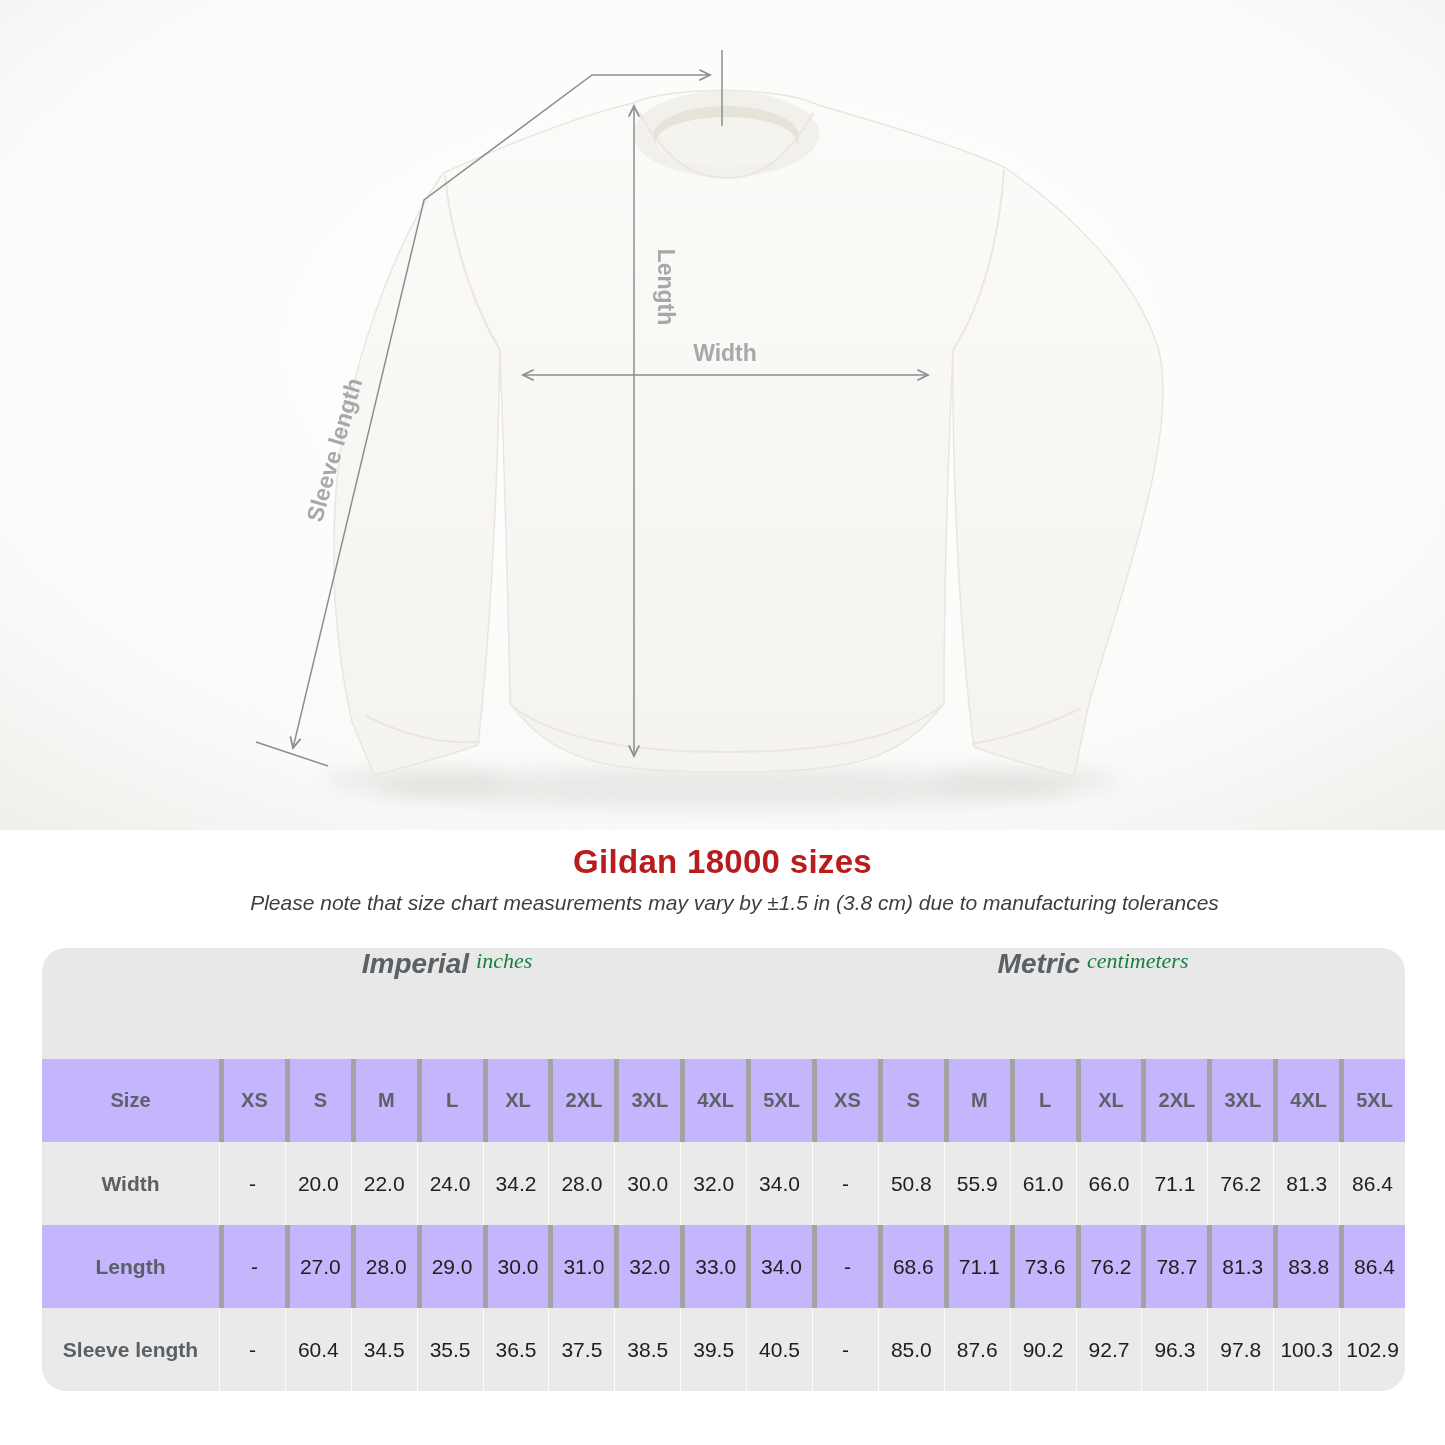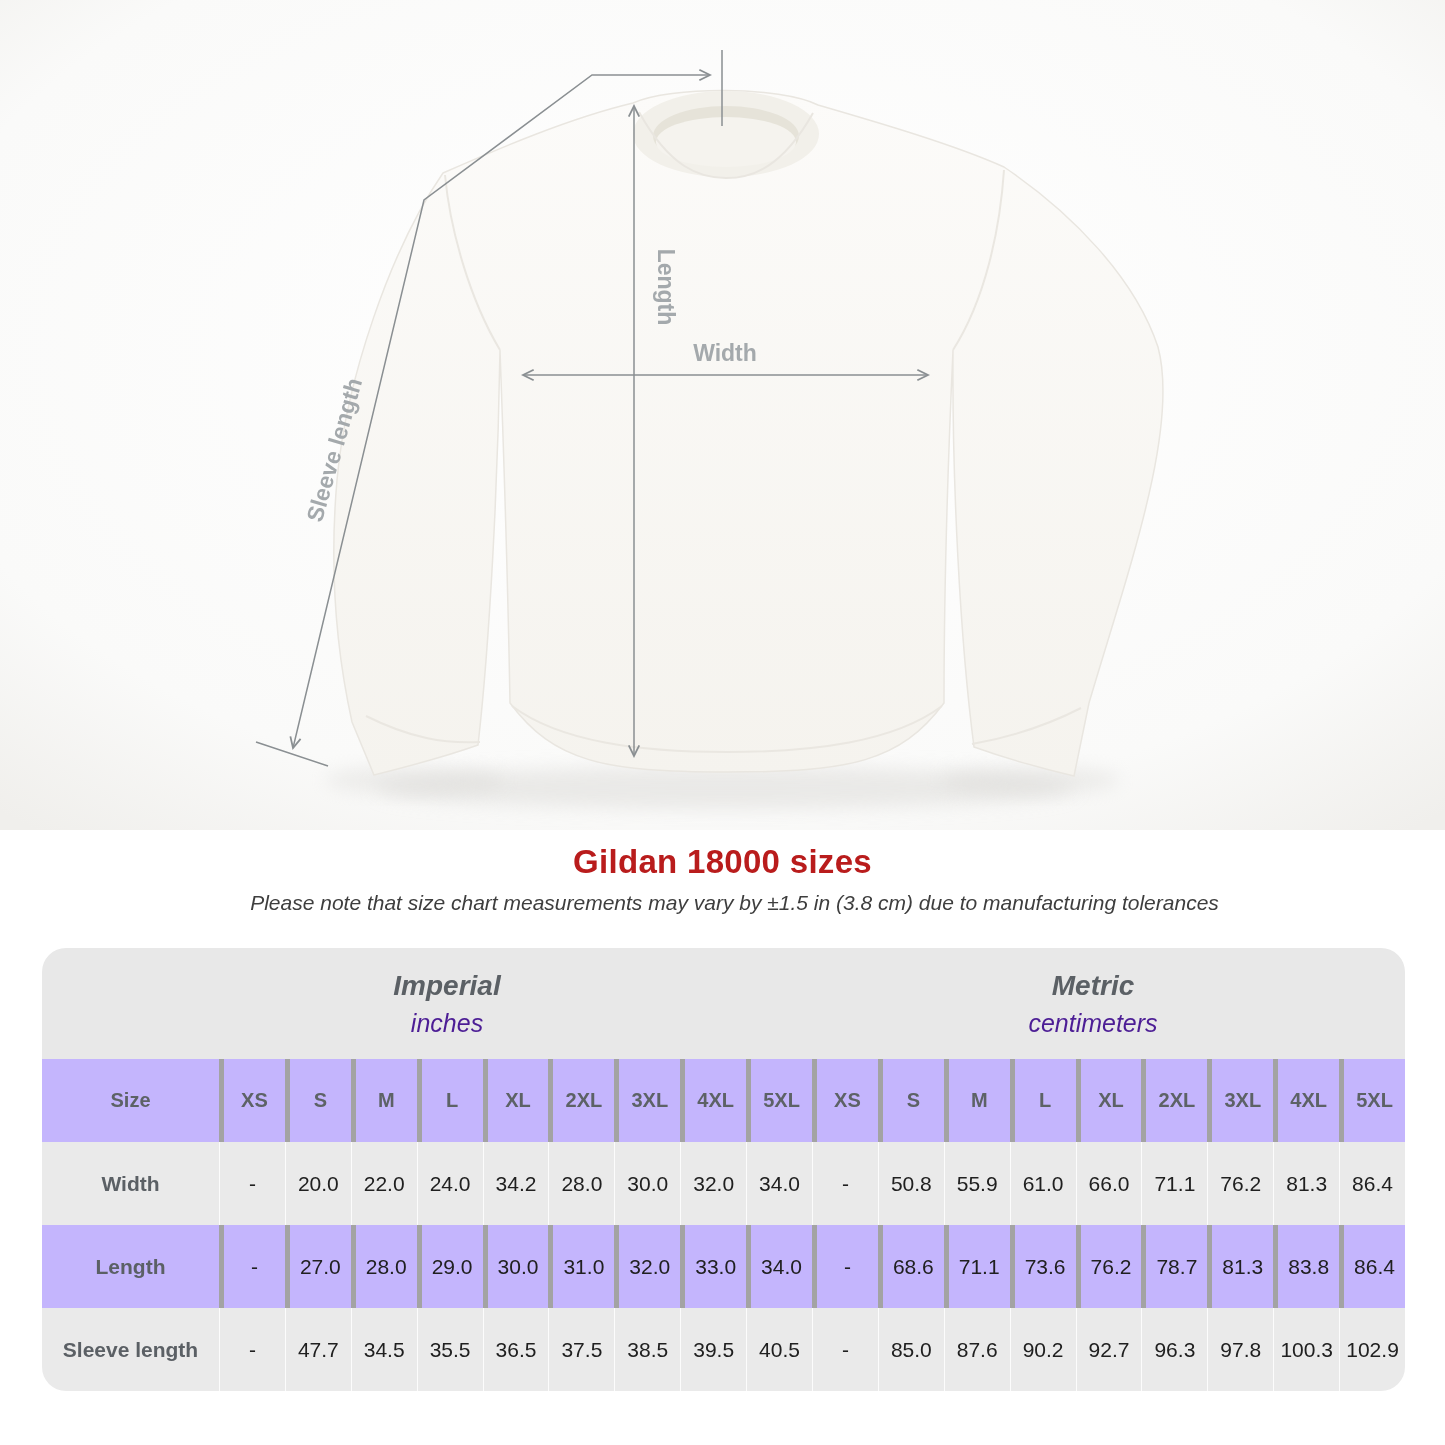--- a/index.html
+++ b/index.html
@@ -13,26 +13,26 @@
   
   #title-block{position:absolute;top:843px;left:0;width:100%;text-align:center;}
   #page-title{font-size:33px;font-weight:bold;color:#b91c1c;letter-spacing:.3px;}
   #page-subtitle{margin-top:10px;font-size:21px;font-style:italic;color:#3e3e3e;padding-left:24px;}
 
   
   #size-table{position:absolute;top:948px;left:42px;width:1363px;height:443px;
               border-radius:24px;overflow:hidden;background:#ffffff;}
   .band{position:relative;height:111px;background:#e8e8e8;}
   .unit-group{position:absolute;top:0;height:100%;transform:translateX(-50%);
-              display:flex;flex-direction:column;justify-content:center;gap:7px;
+              display:flex;flex-direction:row;justify-content:center;gap:7px;
               text-align:center;white-space:nowrap;}
   .unit-group.imperial{left:405px;}
   .unit-group.metric{left:1051px;text-align:center;}
   .unit-name{font-size:28px;font-weight:bold;font-style:italic;color:#5b6065;}
-  .unit-sub{font-size:25px;font-style:italic;color:#4c1d95;}
+  .unit-sub{font-size:22px;font-style:italic;color:#15803d;font-family:Liberation Serif, serif;}
 
   .trow{display:grid;grid-template-columns:177px repeat(18,1fr);height:83px;}
   .trow>div{display:flex;align-items:center;justify-content:center;height:100%;
             font-size:21px;color:#202020;}
   .trow.white{background:#c4b5fd;}
   .trow.gray{background:#eaeaea;}
   .trow.white>div+div{border-left:5px solid #a3a3a3;}
   .trow.gray>div+div{border-left:1px solid rgba(255,255,255,.85);}
   .trow .rowlabel{font-weight:bold;color:#5b6065;font-size:21px;}
   .trow.header>div{font-weight:bold;color:#5d6266;font-size:20px;}
@@ -199,21 +199,21 @@
       <div>76.2</div>
       <div>78.7</div>
       <div>81.3</div>
       <div>83.8</div>
       <div>86.4</div>
     </div>
 
     <div class="trow gray">
       <div class="rowlabel">Sleeve length</div>
       <div>-</div>
-      <div>47.7</div>
+      <div>60.4</div>
       <div>34.5</div>
       <div>35.5</div>
       <div>36.5</div>
       <div>37.5</div>
       <div>38.5</div>
       <div>39.5</div>
       <div>40.5</div>
       <div>-</div>
       <div>85.0</div>
       <div>87.6</div>

